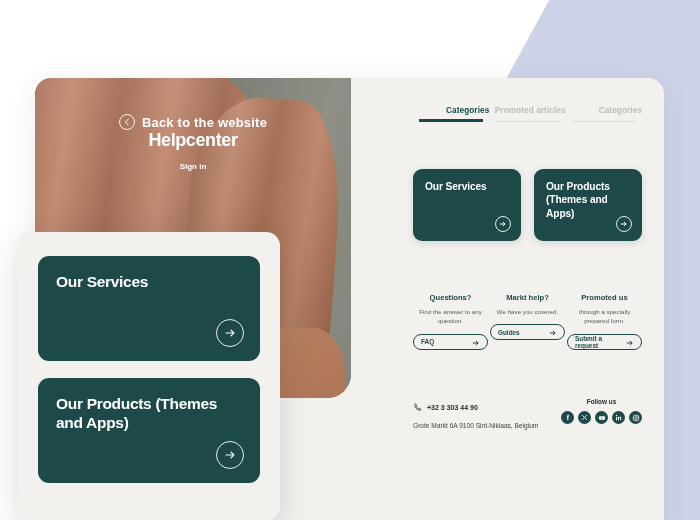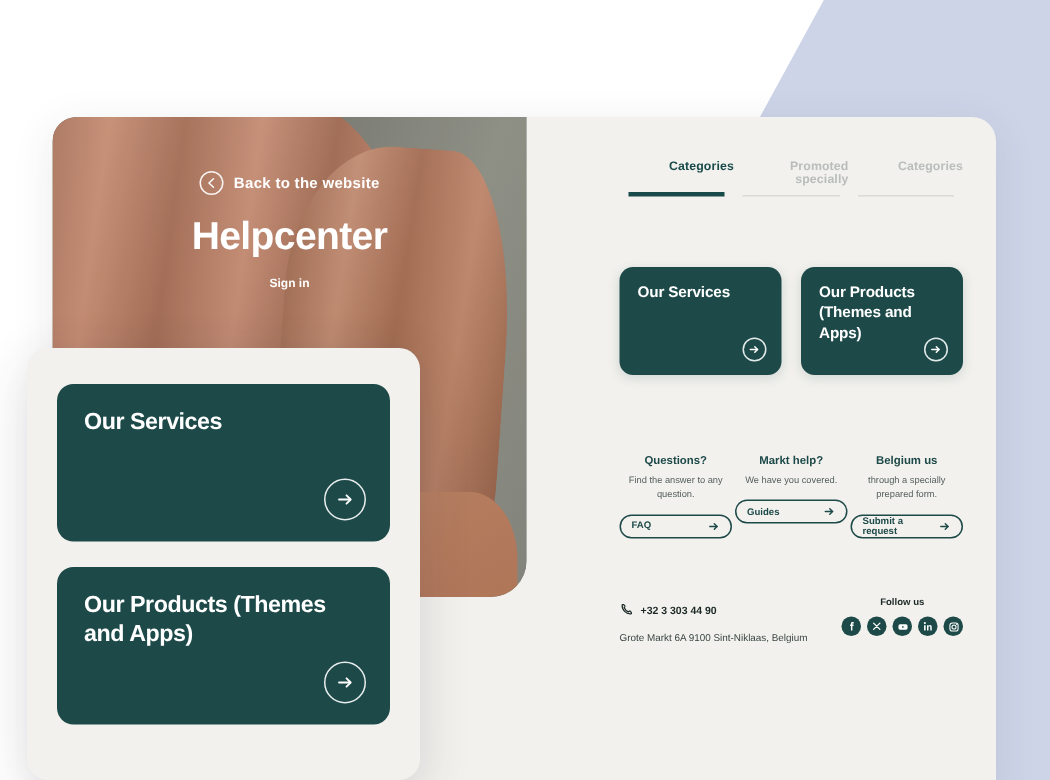--- a/index.html
+++ b/index.html
@@ -81,25 +81,25 @@
     padding-top:36px;
   }
   .back-row { display:flex; align-items:center; gap:7px; }
   .back-circle {
     width:16px; height:16px; border-radius:50%;
     border:1.1px solid rgba(255,255,255,.92);
     display:flex; align-items:center; justify-content:center;
   }
   .back-circle svg { display:block; }
   .back-label {
-    color:#ffffff; font-size:10px; font-weight:700; letter-spacing:.2px;
+    color:#ffffff; font-size:13px; font-weight:700; letter-spacing:.2px;
   }
   .hero-title {
-    margin-top:12px; color:#ffffff;
-    font-size:26px; font-weight:700; letter-spacing:-.4px;
+    color:#ffffff;
+    font-size:18px; font-weight:700; letter-spacing:-.4px;
   }
   .signin {
     margin-top:11px; color:#ffffff; font-size:8px; font-weight:600;
     text-underline-offset:2px;
   }
 
   
   .right-col {
     position:absolute; left:356px; top:0; width:273px; height:460px;
     padding:28px 22px 0 22px;
@@ -229,21 +229,21 @@
   </div>
 
   <div class="right-col">
 
     <div class="tabs">
       <div class="tab active">
         <div class="tab-label">Categories</div>
         <div class="tab-rule"></div>
       </div>
       <div class="tab inactive">
-        <div class="tab-label">Promoted specially</div>
+        <div class="tab-label">Promoted articles</div>
         <div class="tab-rule"></div>
       </div>
       <div class="tab inactive">
         <div class="tab-label">Categories</div>
         <div class="tab-rule"></div>
       </div>
     </div>
 
     <div class="cards">
       <div class="card">
@@ -289,21 +289,21 @@
           <span>
             <svg width="8" height="8" viewBox="0 0 8 8">
               <path d="M1.2 4 H6" fill="none" stroke="#1d4a49" stroke-width="1" stroke-linecap="round"></path>
               <path d="M4.2 2.2 L6 4 L4.2 5.8" fill="none" stroke="#1d4a49" stroke-width="1" stroke-linecap="round" stroke-linejoin="round"></path>
             </svg>
           </span>
         </div>
       </div>
 
       <div class="help-col">
-        <div class="help-title">Belgium us</div>
+        <div class="help-title">Promoted us</div>
         <div class="help-desc">through a specially prepared form.</div>
         <div class="help-btn">
           <span class="help-btn-label">Submit a request</span>
           <span>
             <svg width="8" height="8" viewBox="0 0 8 8">
               <path d="M1.2 4 H6" fill="none" stroke="#1d4a49" stroke-width="1" stroke-linecap="round"></path>
               <path d="M4.2 2.2 L6 4 L4.2 5.8" fill="none" stroke="#1d4a49" stroke-width="1" stroke-linecap="round" stroke-linejoin="round"></path>
             </svg>
           </span>
         </div>

